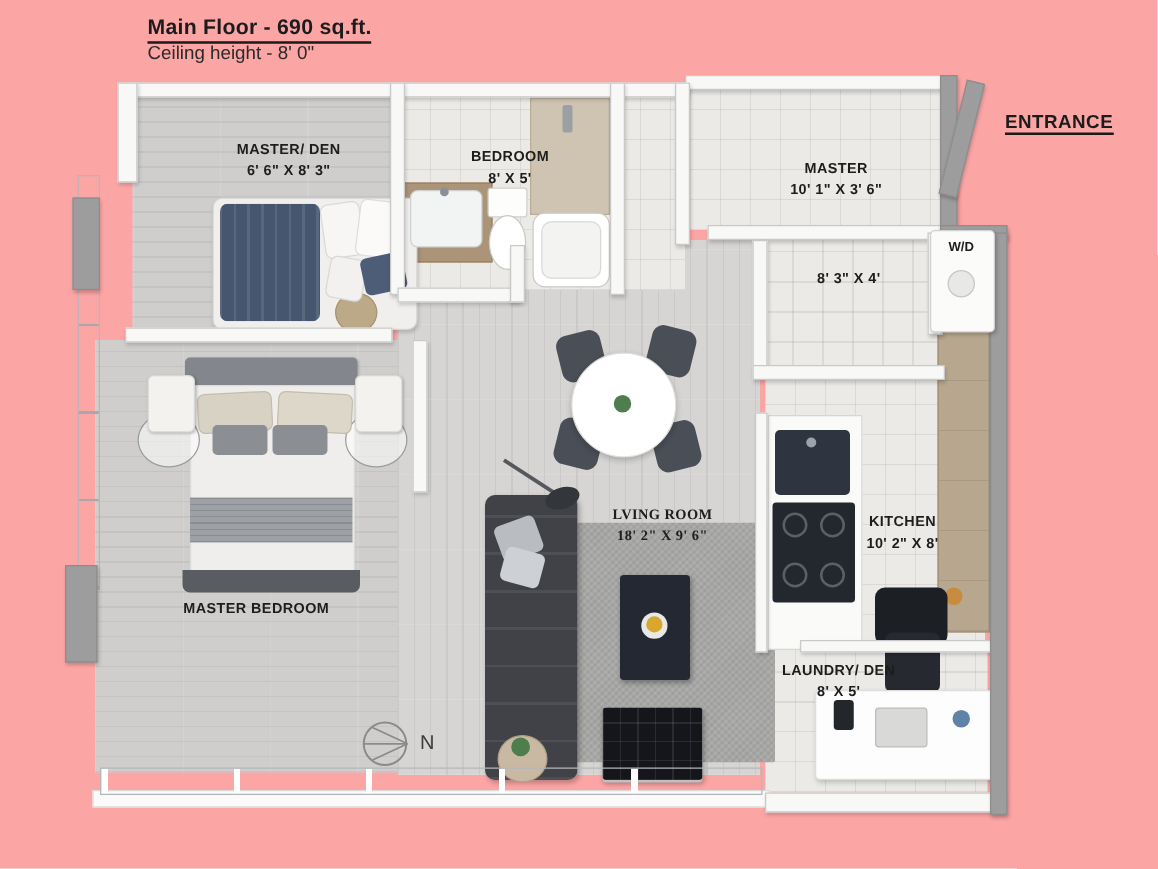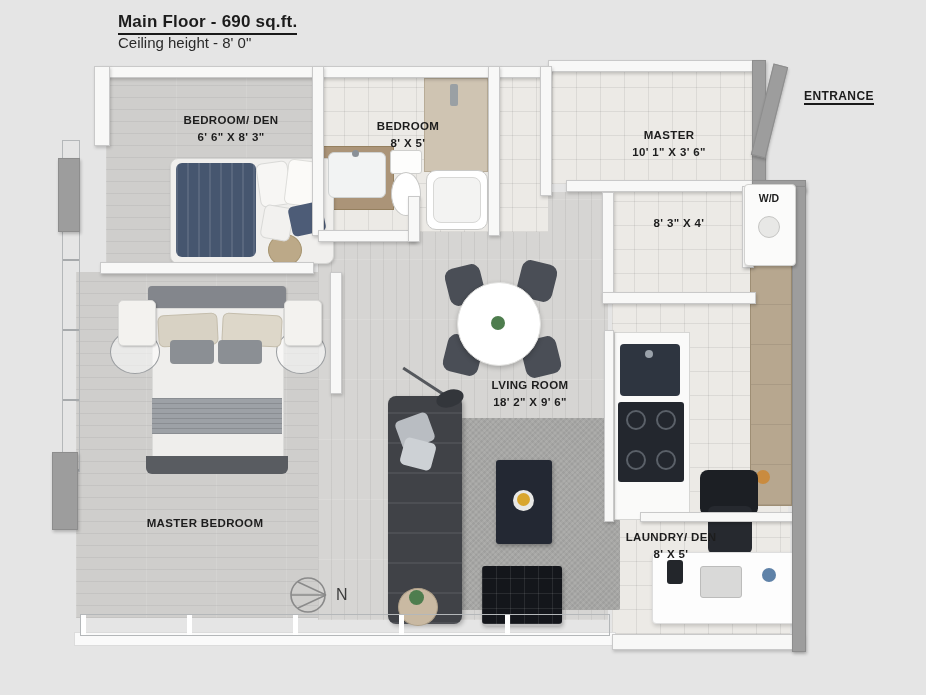--- a/index.html
+++ b/index.html
@@ -1,24 +1,24 @@
 <!DOCTYPE html>
 <html><head>
 <meta charset="utf-8">
 <style>
   html,body{margin:0;padding:0;background:#ffffff;}
-  .canvas{position:relative;width:926px;height:695px;background:#e5e5e5;overflow:hidden;
+  .canvas{position:relative;width:926px;height:695px;background:#fca5a5;overflow:hidden;
           font-family:"Liberation Sans",sans-serif;color:#1c1c1c;}
   .abs{position:absolute;}
 
   
   .title{position:absolute;left:118px;top:12px;font-size:17px;font-weight:bold;
          border-bottom:2px solid #1a1a1a;padding-bottom:1px;letter-spacing:.2px;}
   .subtitle{position:absolute;left:118px;top:34px;font-size:15px;color:#2a2a2a;}
-  .entrance{position:absolute;left:804px;top:89px;font-size:12px;font-weight:bold;
+  .entrance{position:absolute;left:804px;top:89px;font-size:15px;font-weight:bold;
             border-bottom:2px solid #1a1a1a;letter-spacing:.4px;}
 
   
   .floor-wood{background-color:#d6d5d3;
     background-image:repeating-linear-gradient(90deg,rgba(0,0,0,.055) 0 1px,transparent 1px 13px),
                      repeating-linear-gradient(0deg,rgba(255,255,255,.12) 0 1px,transparent 1px 60px);
     z-index:1;}
   .floor-wood-h{background-color:#cfcecc;
     background-image:repeating-linear-gradient(0deg,rgba(0,0,0,.05) 0 1px,transparent 1px 12px),
                      repeating-linear-gradient(90deg,rgba(255,255,255,.1) 0 1px,transparent 1px 70px);
@@ -170,39 +170,43 @@
   <div class="abs furn" style="left:218px;top:340px;width:44px;height:24px;background:#8b8f94;border-radius:4px;z-index:8;"></div>
   <div class="abs furn" style="left:152px;top:398px;width:130px;height:36px;background:#9da1a6;
        background-image:repeating-linear-gradient(0deg,rgba(0,0,0,.12) 0 1px,transparent 1px 5px);z-index:7;"></div>
   <div class="abs furn" style="left:146px;top:456px;width:142px;height:18px;background:#595c61;border-radius:0 0 6px 6px;z-index:7;"></div>
   <div class="abs furn round" style="left:110px;top:330px;width:48px;height:42px;background:rgba(255,255,255,.55);border:1px solid #9a9da0;z-index:6;"></div>
   <div class="abs furn" style="left:118px;top:300px;width:36px;height:44px;background:#f3f2ef;border:1px solid #d8d8d6;border-radius:5px;box-shadow:1px 1px 2px rgba(0,0,0,.2);z-index:8;"></div>
   <div class="abs furn round" style="left:276px;top:330px;width:48px;height:42px;background:rgba(255,255,255,.55);border:1px solid #9a9da0;z-index:6;"></div>
   <div class="abs furn" style="left:284px;top:300px;width:36px;height:44px;background:#f3f2ef;border:1px solid #d8d8d6;border-radius:5px;box-shadow:1px 1px 2px rgba(0,0,0,.2);z-index:8;"></div>
 
   <div class="room-label" style="left:141px;top:112px;width:180px;">
-    <div>BEDROOM/ DEN</div>
+    <div>MASTER/ DEN</div>
     <div>6' 6" X 8' 3"</div>
   </div>
   <div class="room-label" style="left:348px;top:118px;width:120px;">
     <div>BEDROOM</div>
     <div>8' X 5'</div>
   </div>
   <div class="room-label" style="left:599px;top:127px;width:140px;">
     <div>MASTER</div>
     <div>10' 1" X 3' 6"</div>
   </div>
   <div class="room-label" style="left:594px;top:215px;width:170px;">
     <div>8' 3" X 4'</div>
   </div>
-  <div class="room-label" style="left:440px;top:377px;width:180px;">
+  <div class="room-label" style="left:440px;top:404px;width:180px;font-family:Liberation Serif, serif;">
     <div>LVING ROOM</div>
     <div>18' 2" X 9' 6"</div>
   </div>
-  <div class="room-label" style="left:115px;top:479px;width:180px;margin-top:36px;">
+  <div class="room-label" style="left:662px;top:410px;width:120px;">
+    <div>KITCHEN</div>
+    <div>10' 2" X 8'</div>
+  </div>
+  <div class="room-label" style="left:115px;top:479px;width:180px;">
     <div>MASTER BEDROOM</div>
   </div>
   <div class="room-label" style="left:601px;top:529px;width:140px;">
     <div>LAUNDRY/ DEN</div>
     <div>8' X 5'</div>
   </div>
 
   <div class="compass">
     <svg width="44" height="44" viewBox="0 0 44 44">
       <circle cx="20" cy="22" r="17" fill="none" stroke="#8a8a8a" stroke-width="1.6"></circle>

